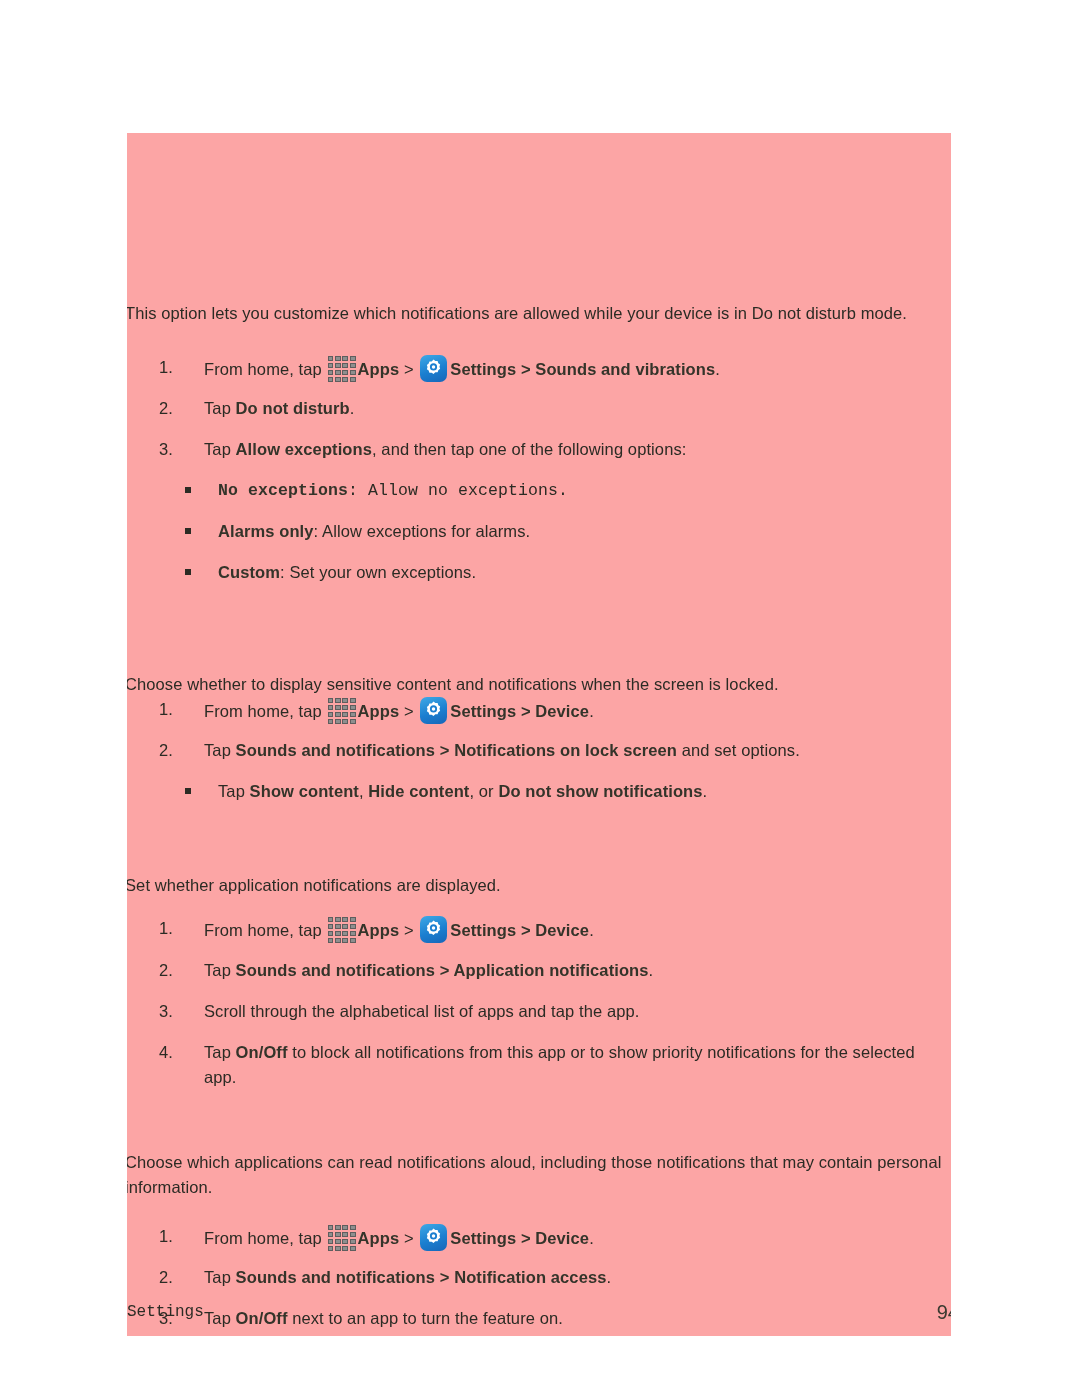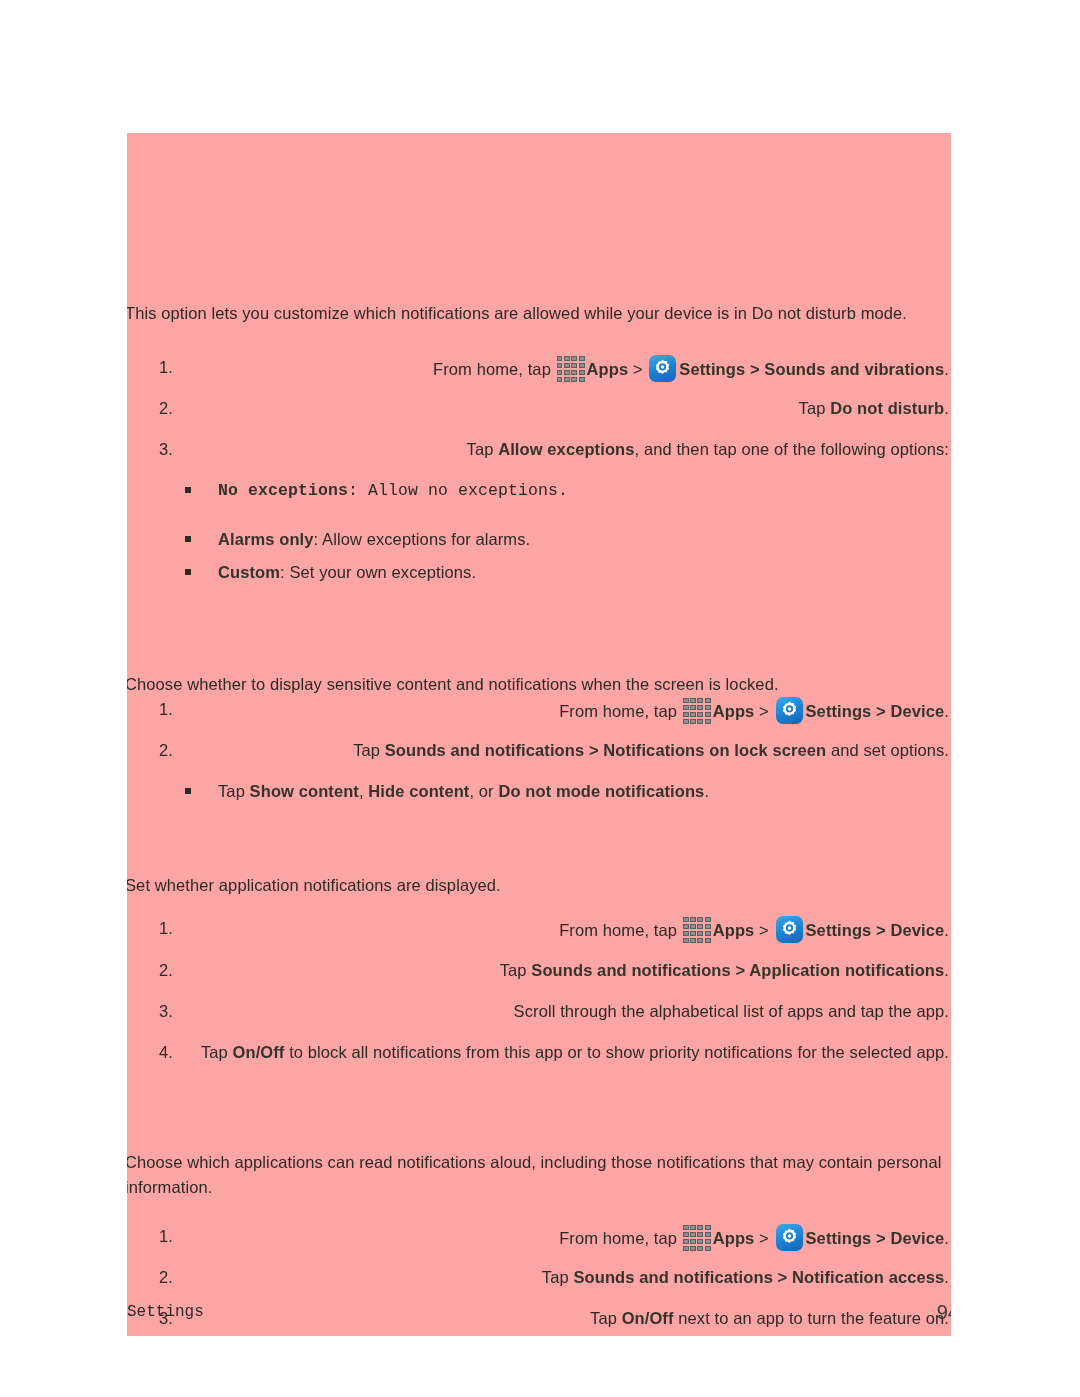--- a/index.html
+++ b/index.html
@@ -59,22 +59,21 @@
   .step .num {
     position: absolute;
     left: 0px;
     top: 0px;
     width: 26px;
     text-align: left;
     color: #2b2b24;
   }
   .step .step-body {
     display: block;
-    margin-left: 29px;
-    text-align: right;
+    margin-left: 45px;
   }
 
   
   .subbullet {
     position: absolute;
     left: 60px;
     width: 760px;
     font-size: 16.5px;
     line-height: 25px;
     color: #2b2b24;
@@ -202,21 +201,21 @@
         <span class="step-body">Tap <b>Do not disturb</b>.</span>
       </div>
       <div class="step" style="top: 304px;">
         <span class="num">3.</span>
         <span class="step-body">Tap <b>Allow exceptions</b>, and then tap one of the following options:</span>
       </div>
       <div class="subbullet" style="top: 345px; font-family: Liberation Mono, monospace;">
         <span class="marker"></span>
         <span class="sub-body"><b>No exceptions</b>: Allow no exceptions.</span>
       </div>
-      <div class="subbullet" style="top: 386px; margin-top: 8px;">
+      <div class="subbullet" style="top: 386px;">
         <span class="marker"></span>
         <span class="sub-body"><b>Alarms only</b>: Allow exceptions for alarms.</span>
       </div>
       <div class="subbullet" style="top: 427px;">
         <span class="marker"></span>
         <span class="sub-body"><b>Custom</b>: Set your own exceptions.</span>
       </div>
       <div class="intro" style="top: 515px; margin-top: 24px;">Choose whether to display sensitive content and notifications when the screen is locked.</div>
       <div class="step" style="top: 564px;">
         <span class="num">1.</span>
@@ -242,21 +241,21 @@
               <circle cx="12" cy="10.2" r="4.1" fill="#1b7fd0"></circle>
               <circle cx="12" cy="10.2" r="2.0" fill="#ffffff"></circle>
             </svg></span><b>Settings &gt; Device</b>.</span>
       </div>
       <div class="step" style="top: 605px;">
         <span class="num">2.</span>
         <span class="step-body">Tap <b>Sounds and notifications &gt; Notifications on lock screen</b> and set options.</span>
       </div>
       <div class="subbullet" style="top: 646px;">
         <span class="marker"></span>
-        <span class="sub-body">Tap <b>Show content</b>, <b>Hide content</b>, or <b>Do not mode notifications</b>.</span>
+        <span class="sub-body">Tap <b>Show content</b>, <b>Hide content</b>, or <b>Do not show notifications</b>.</span>
       </div>
       <div class="intro" style="top: 734px; margin-top: 6px;">Set whether application notifications are displayed.</div>
       <div class="step" style="top: 783px;">
         <span class="num">1.</span>
         <span class="step-body">From home, tap <span class="apps-icon"><span class="grid">
               <i></i>
               <i></i>
               <i></i>
               <i></i>
               <i></i>

